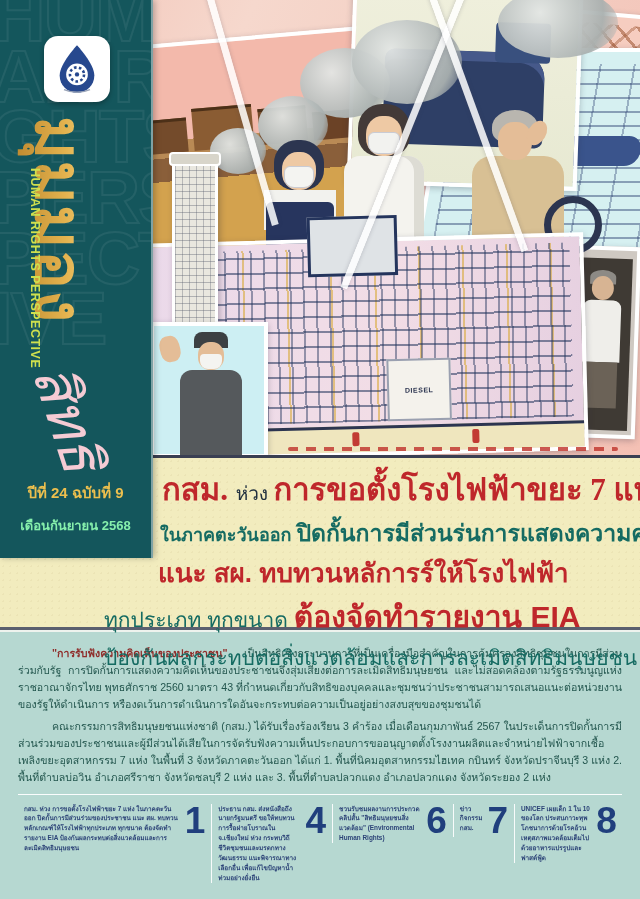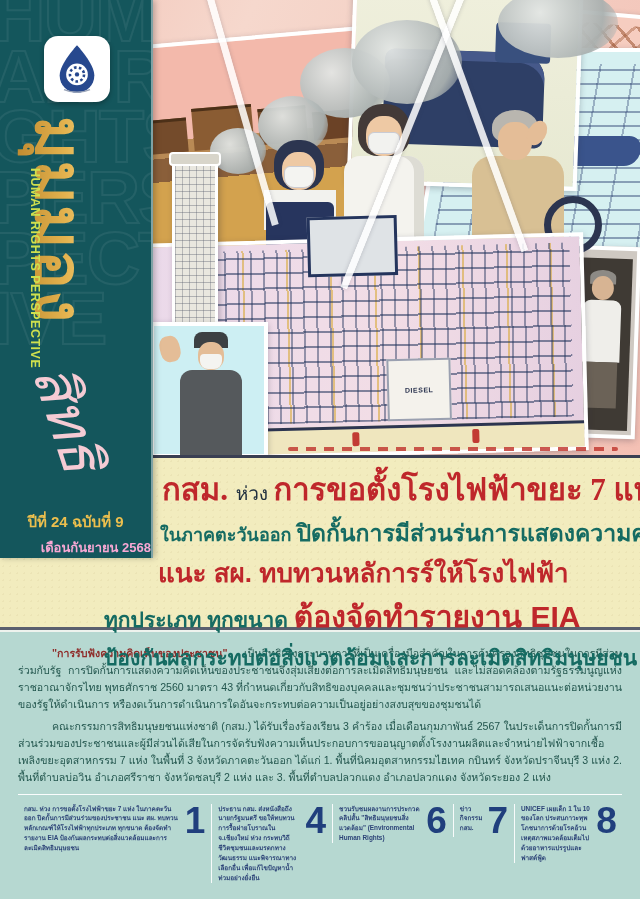--- a/index.html
+++ b/index.html
@@ -107,40 +107,40 @@
   .logo-box { position:absolute; top:36px; left:44px; width:66px; height:66px; background:#fff; border-radius:14px;
               display:flex; align-items:center; justify-content:center; box-shadow:0 2px 5px rgba(0,0,0,.3); }
   .title-rot { position:absolute; top:116px; left:112px; transform:rotate(90deg); transform-origin:0 0; width:420px;
                font-size:66px; font-weight:800; letter-spacing:1px;
                background:linear-gradient(#f8e196 0%, #e3b24e 45%, #b9832a 100%); -webkit-background-clip:text; background-clip:text; color:transparent; }
   .subtitle-rot { position:absolute; top:168px; left:42px; transform:rotate(90deg); transform-origin:0 0; width:300px;
                font-size:12.5px; font-weight:700; color:#cfe04e; letter-spacing:.5px; }
   .script-rot { position:absolute; top:352px; left:96px; transform:rotate(72deg); transform-origin:0 0;
                font-family:"DejaVu Serif","Liberation Serif",serif; font-style:italic;
                font-size:58px; color:#f5cbd4; }
-  .issue-box { position:absolute; bottom:0; left:0; width:100%; text-align:center; }
+  .issue-box { position:absolute; bottom:22px; left:0; width:100%; text-align:center; }
   .issue-line1 { font-size:15px; font-weight:800; color:#ecbf4e; }
-  .issue-line2 { font-size:13px; font-weight:700; color:#f9a8d4; margin-top:3px;text-align:right; }
+  .issue-line2 { font-size:13px; font-weight:700; color:#86efac; margin-top:10px; }
 
   
   .headline-band { position:absolute; left:0; top:458px; width:640px; height:172px; background:#f2ecbe; z-index:20;
                    border-bottom:3px solid #5a5f6e;
                    background-image:radial-gradient(rgba(160,140,80,.08) 1px, transparent 1px); background-size:7px 7px; }
   .hl { white-space:nowrap; }
   .hl-1 { margin:6px 0 0 162px; }
   .hl-2 { margin:1px 0 0 160px; }
   .hl-3 { margin:1px 0 0 158px; }
   .hl-4 { margin:0 0 0 104px; }
   .hl-5 { margin:1px 16px 0 104px; }
   .t-red-xl { color:#bf272b; font-weight:800; font-size:31px;font-family:Liberation Serif, serif; }
   .t-dark-sm { color:#20303f; font-weight:400; font-size:19px; }
   .t-red-lg { color:#bf272b; font-weight:800; font-size:26px; }
   .t-teal-sm { color:#156b62; font-weight:700; font-size:18px; }
   .t-teal-lg { color:#156b62; font-weight:800; font-size:23px; }
-  .t-teal-md { color:#156b62; font-weight:700; font-size:21px; }
+  .t-teal-md { color:#156b62; font-weight:400; font-size:21px; }
   .t-red-xxl { color:#bf272b; font-weight:800; font-size:30px; }
 
   
   .body-section { position:absolute; left:0; top:630px; width:640px; height:269px; background:#b6d8d1; z-index:10;
                   padding:13px 18px 0 18px; border-top:2px solid #eef3ee; }
   .para { font-size:10.6px; line-height:1.6; color:#23564e; text-indent:34px; text-align:justify; }
   .para + .para { margin-top:5px; }
   .lead { color:#8f2d2a; font-weight:800; }
   .read-more { text-align:right; font-size:10px; font-style:italic; font-weight:800; color:#c2392e; margin-top:-15px; padding-right:4px; }
   .toc-divider { border:none; border-top:1.5px solid rgba(255,255,255,.95); margin:8px 0 9px 0; }

